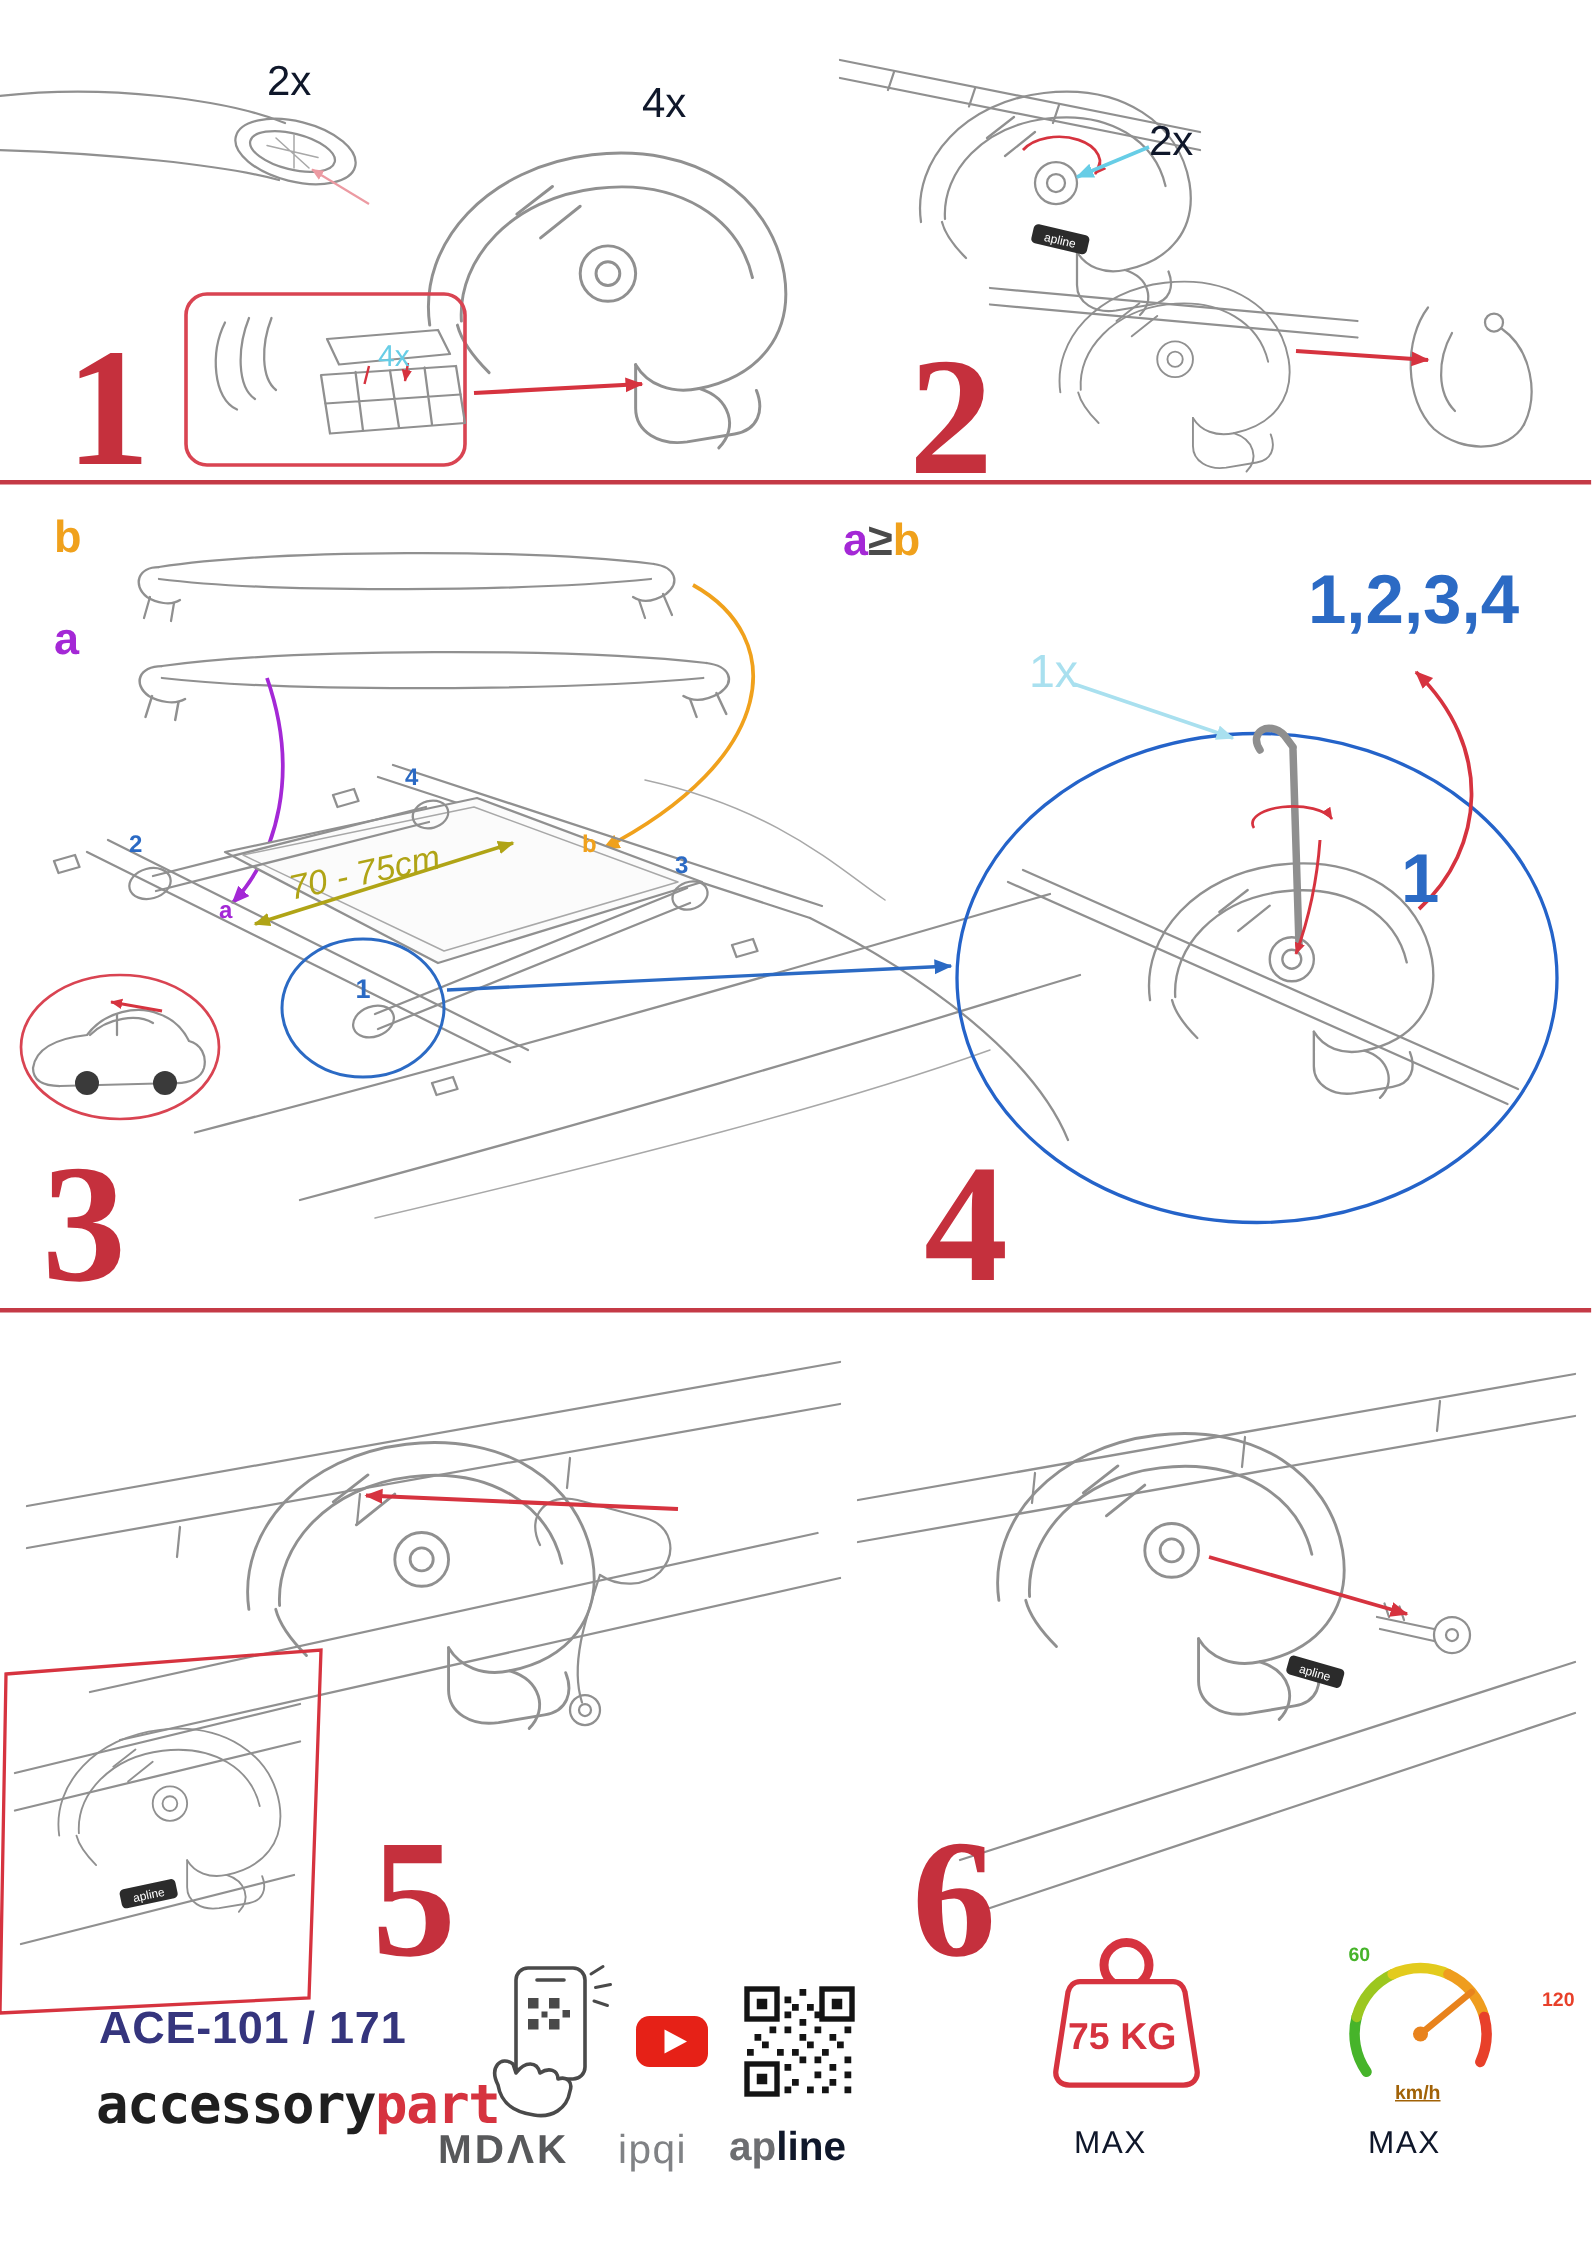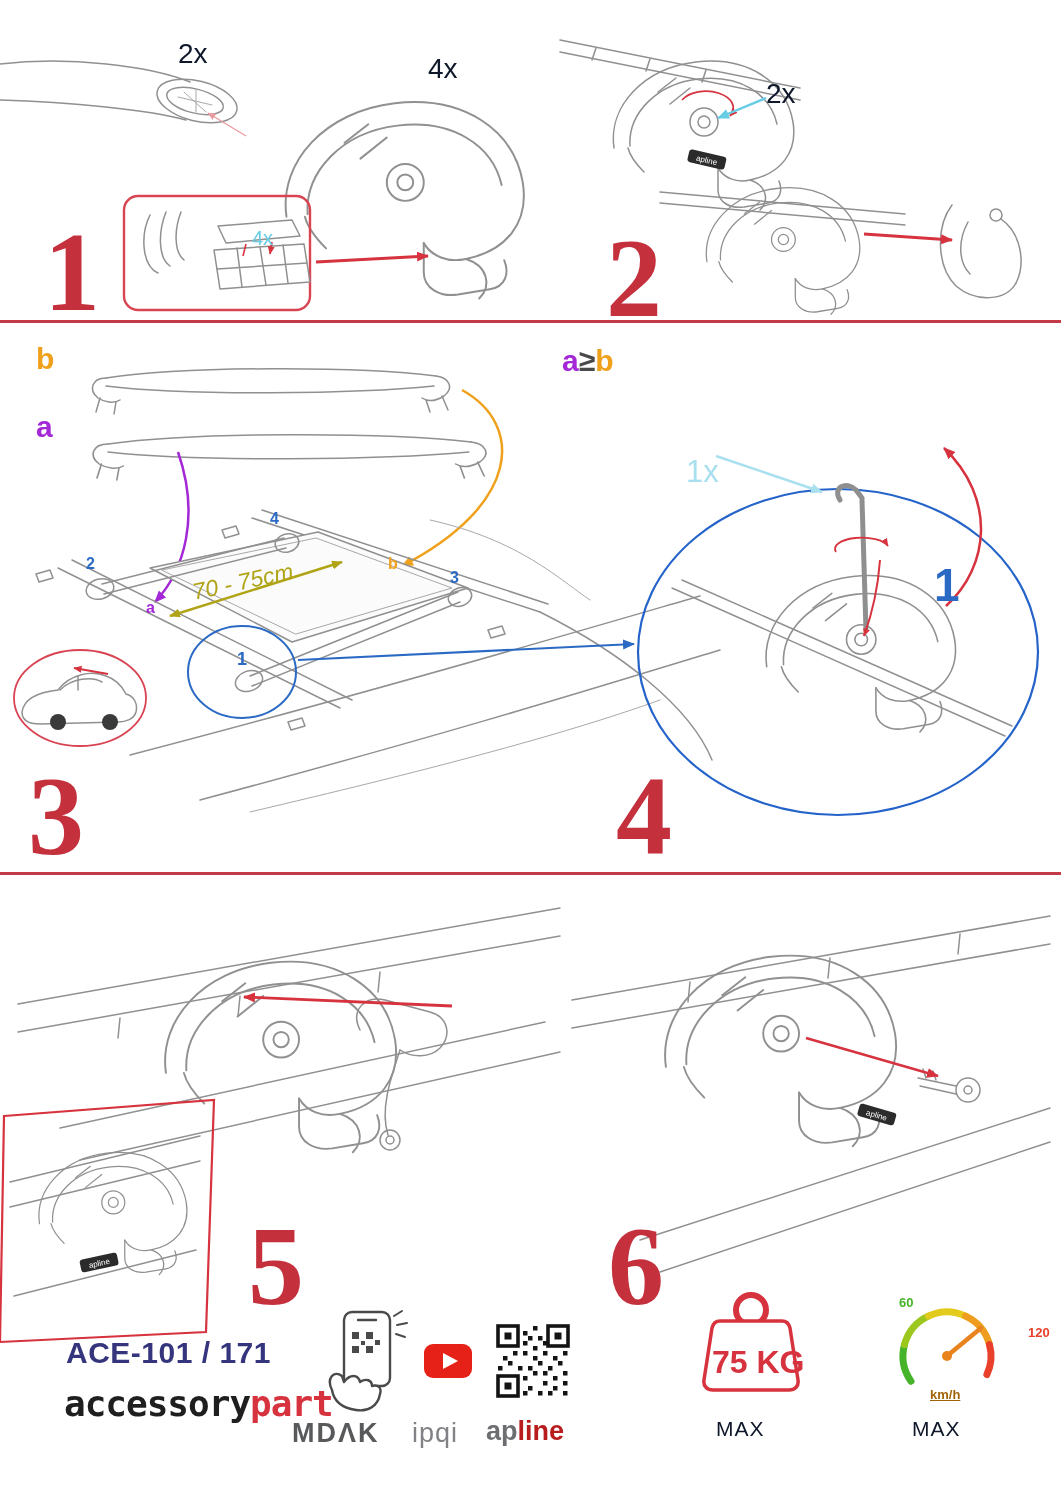--- a/index.html
+++ b/index.html
@@ -18,22 +18,22 @@
   .mini-lg{font-size:18px;font-weight:700;}
   .blue{color:#2b6ac4;} .orange{color:#f0a11c;} .purple{color:#a428d6;} .darkop{color:#4a4a4a;}
   .cond{font-size:30px;font-weight:700;}
   .measure{font-size:23px;font-style:italic;color:#b0a416;transform:rotate(-12deg);transform-origin:left center;}
   .model{font-size:30px;font-weight:700;color:#35357d;letter-spacing:.5px;}
   .brandline{font-family:"DejaVu Sans Mono",monospace;font-size:36px;font-weight:700;color:#1f1f1f;letter-spacing:-1px;}
   .brandline .red{color:#d6333f;}
   .logo{font-size:27px;font-weight:700;color:#58595b;letter-spacing:2px;}
   .logo-light{font-size:27px;font-weight:400;color:#808285;letter-spacing:1px;}
   .apline-logo{font-size:27px;font-weight:700;}
-  .apline-logo .gray{color:#6d6e71;} .apline-logo .red{color:#b91c1c;}
-  .loadval{font-size:32px;font-weight:700;color:#d6333f;}
+  .apline-logo .gray{color:#6d6e71;} .apline-logo .red{color:#0f172a;}
+  .loadval{font-size:25px;font-weight:700;color:#d6333f;}
   .maxlbl{font-size:21px;font-weight:400;color:#0f172a;letter-spacing:1px;}
   .gauge-lbl{font-size:13px;font-weight:700;}
   .green{color:#46b42a;} .redhot{color:#e8402a;} .dark{color:#a16207;text-decoration:underline;}
 </style>
 </head>
 <body>
 
 <div class="page">
 
   <svg class="art" width="1061" height="1500" viewBox="0 0 1061 1500">
@@ -347,21 +347,22 @@
   <span class="lbl qty" style="left:178px;top:40px;">2x</span>
   <span class="lbl qty" style="left:428px;top:55px;">4x</span>
   <span class="lbl qty-sm" style="left:252px;top:228px;">4x</span>
   <span class="lbl qty" style="left:766px;top:80px;">2x</span>
 
   <span class="lbl cond orange" style="left:36px;top:344px;">b</span>
   <span class="lbl cond purple" style="left:36px;top:412px;">a</span>
 
   <span class="lbl cond" style="left:562px;top:346px;"><span class="purple">a</span><span class="darkop">≥</span><span class="orange">b</span></span>
 
-  <span class="lbl qty-pale" style="left:686px;top:456px;text-align:right;">1x</span>
+  <span class="lbl seq" style="left:872px;top:376px;">1,2,3,4</span>
+  <span class="lbl qty-pale" style="left:686px;top:432px;text-align:right;">1x</span>
   <span class="lbl seq" style="left:934px;top:562px;">1</span>
 
   <span class="lbl mini blue" style="left:86px;top:556px;">2</span>
   <span class="lbl mini blue" style="left:270px;top:511px;">4</span>
   <span class="lbl mini orange" style="left:388px;top:556px;">b</span>
   <span class="lbl mini blue" style="left:450px;top:570px;">3</span>
   <span class="lbl mini purple" style="left:146px;top:600px;">a</span>
   <span class="lbl mini-lg blue" style="left:237px;top:650px;">1</span>
 
   <span class="lbl measure" style="left:193px;top:581px;">70 - 75cm</span>

